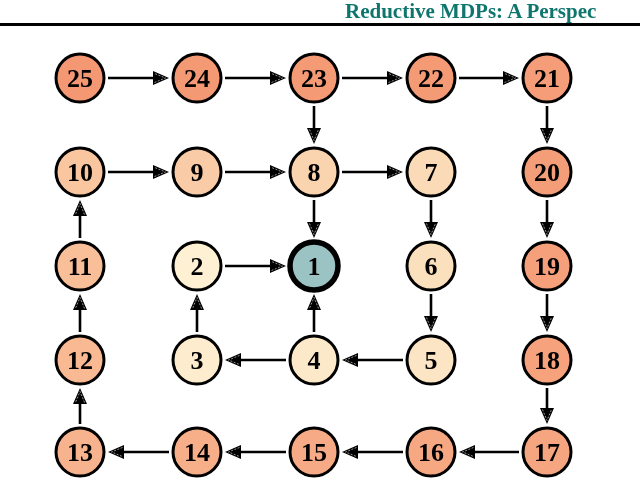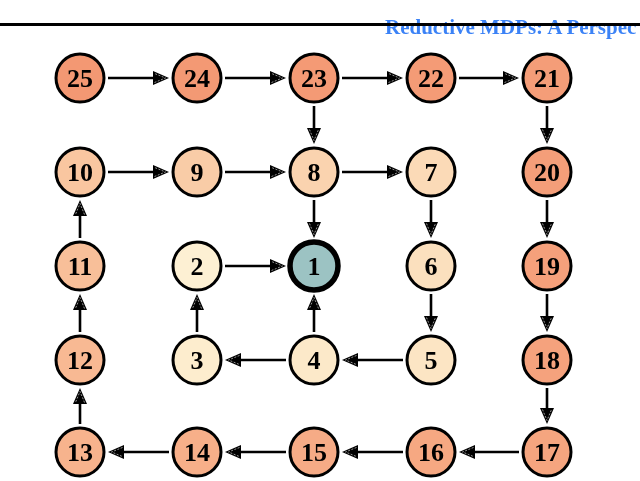--- a/index.html
+++ b/index.html
@@ -6,28 +6,27 @@
   body {
     width: 640px; height: 481px;
     background: #ffffff;
     overflow: hidden;
     position: relative;
     font-family: "Liberation Serif", serif;
   }
   .paper-header { position: absolute; top: 0; left: 0; width: 640px; height: 28px; }
   .paper-title {
     position: absolute;
-    left: 345px; top: 16px;
+    left: 345px; top: 0px;
     font-family: "Liberation Serif", serif;
     font-weight: bold;
     font-size: 21px;
     line-height: 23px;
-    color: #3b82f6;
+    color: #0f766e;
     white-space: nowrap;
-    margin-left: 40px;
   }
   .header-rule {
     position: absolute;
     left: 0; top: 23px;
     width: 640px; height: 3px;
     background: #000000;
   }
   .diagram-wrap { position: absolute; left: 0; top: 0; width: 640px; height: 481px; }
   svg text { user-select: none; }
 </style>

